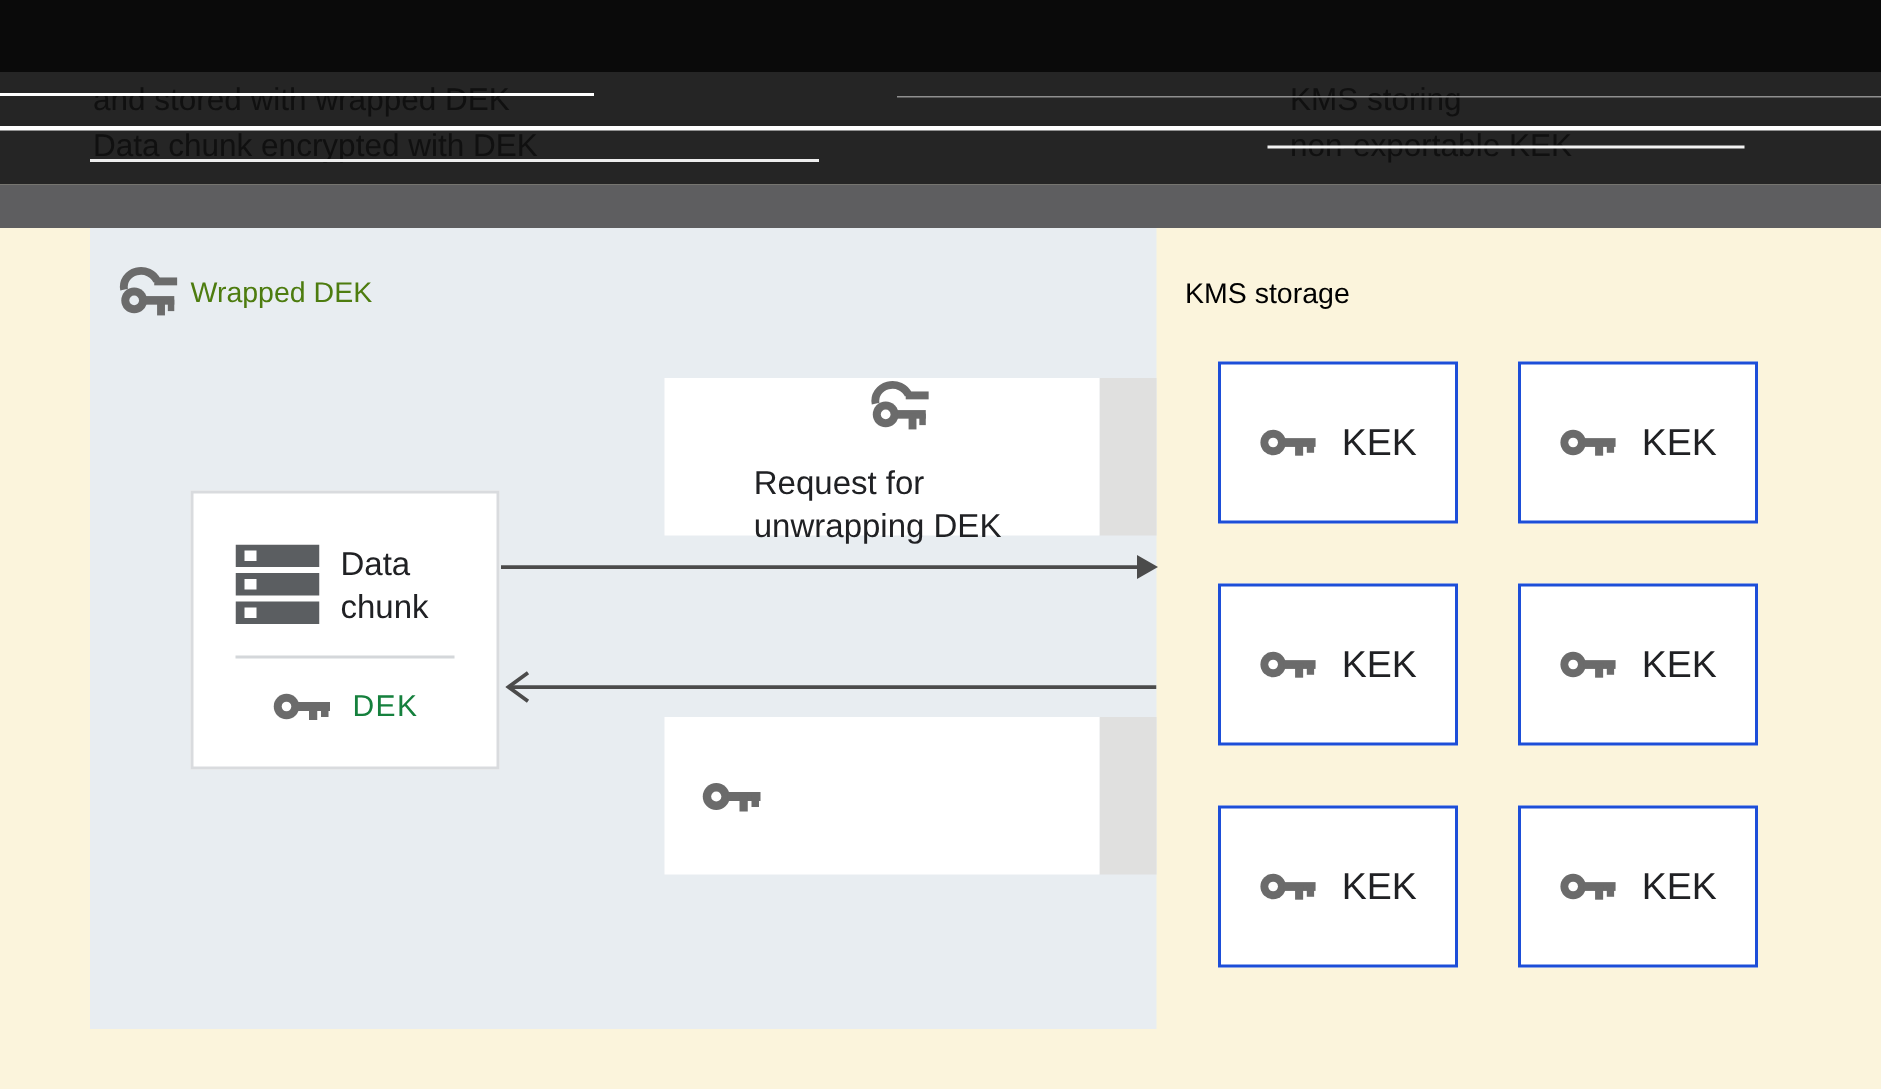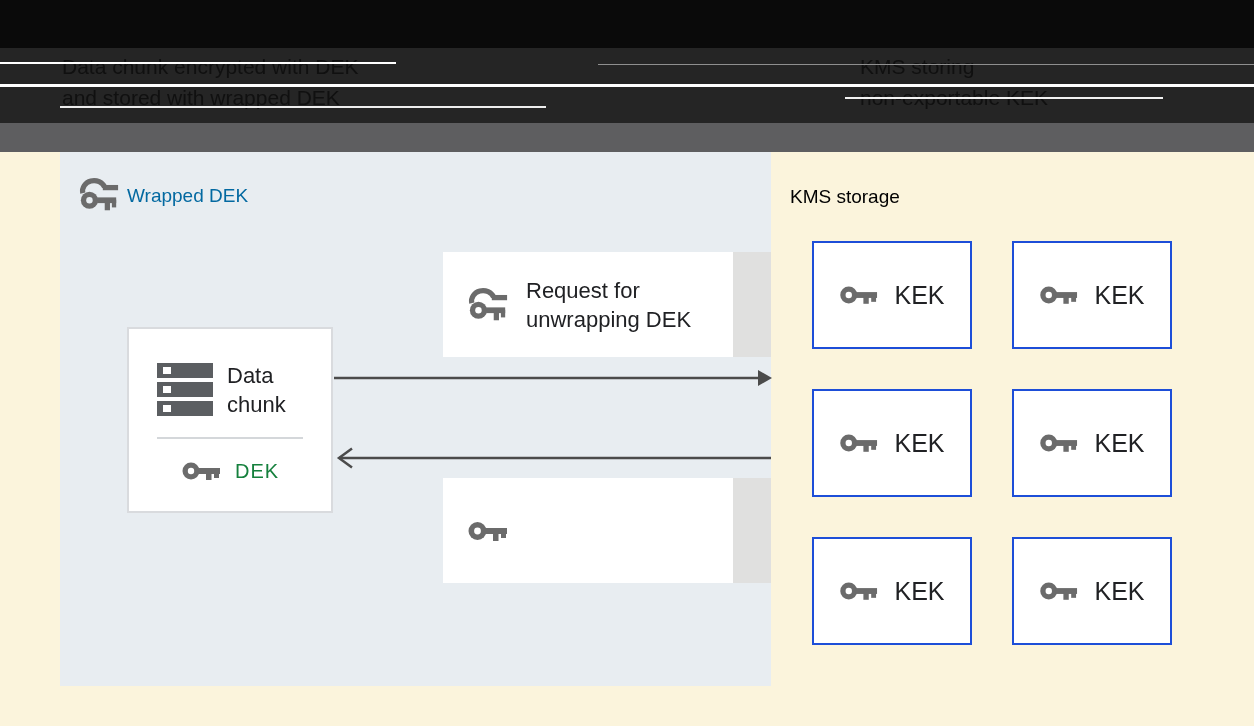--- a/index.html
+++ b/index.html
@@ -17,37 +17,37 @@
   .caption.left  { left:62px;  top:51px; text-align:left; }
   .caption.right { left:860px; top:51px; width:265px; text-align:left; }
   .artifact { position:absolute; background:#fff; }
   .art-a { left:0;    top:62px;  width:396px;  height:2px; }
   .art-b { left:598px; top:64px; width:656px;  height:1px; background:#8f8f8f; }
   .art-c { left:0;    top:84px;  width:1254px; height:3px; }
   .art-d { left:845px; top:97px; width:318px;  height:2px; background:#f2f2f2; }
   .art-e { left:60px;  top:106px; width:486px; height:2px; background:#ededed; }
   
   .dek-panel { position:absolute; left:60px; top:152px; width:711px; height:534px; background:#e8edf1; }
-  .panel-title { position:absolute; font-size:19px; color:#0369a1; }
+  .panel-title { position:absolute; font-size:19px; color:#4d7c0f; }
   .dek-title { left:127px; top:185px; }
   .kms-title { position:absolute; left:790px; top:186px; font-size:19px; color:#000000; }
   .wrapped-key-hdr { position:absolute; left:78px; top:176px; }
   
   .chunk-box { position:absolute; left:127px; top:327px; width:206px; height:186px;
                background:#fff; border:2px solid #d9dbde; }
   .chunk-top { position:absolute; left:28px; top:32px; display:flex; align-items:center; gap:14px; }
   .chunk-label { font-size:22px; line-height:29px; color:#202124; width:86px; }
   .chunk-divider { position:absolute; left:28px; top:108px; width:146px; height:2px; background:#d4d7da; }
   .dek-row { position:absolute; left:0; top:128px; width:100%; display:flex;
              justify-content:center; align-items:center; gap:13px; }
   .dek-label { font-size:20px; color:#15803d; letter-spacing:1px; }
   
   .msg-box { position:absolute; left:443px; width:290px; height:105px; background:#fff;
              display:flex; align-items:center; gap:17px; padding-left:24px; }
-  .msg-box.request { top:252px; }
+  .msg-box.request { top:252px;flex-direction:column; }
   .msg-box.return  { top:478px; }
   .msg-strip { position:absolute; left:733px; width:38px; height:105px; background:#e0e0df; }
   .msg-strip.request { top:252px; }
   .msg-strip.return  { top:478px; }
   .msg-label { font-size:22px; line-height:29px; color:#202124; width:195px; }
   
   .arrow { position:absolute; }
   
   .kek-box { position:absolute; width:160px; height:108px; background:#fff;
              border:2px solid #1d4ed8; display:flex; align-items:center;
@@ -61,22 +61,22 @@
 </head>
 <body>
 
 <div id="stage">
 
   <div class="hdr-top"></div>
   <div class="hdr-band"></div>
   <div class="hdr-bottom"></div>
 
   <div class="caption left">
+    <div>and stored with wrapped DEK</div>
     <div>Data chunk encrypted with DEK</div>
-    <div>and stored with wrapped DEK</div>
   </div>
   <div class="caption right">
     <div>KMS storing</div>
     <div>non-exportable KEK</div>
   </div>
 
   <div class="artifact art-a"></div>
   <div class="artifact art-b"></div>
   <div class="artifact art-c"></div>
   <div class="artifact art-d"></div>

